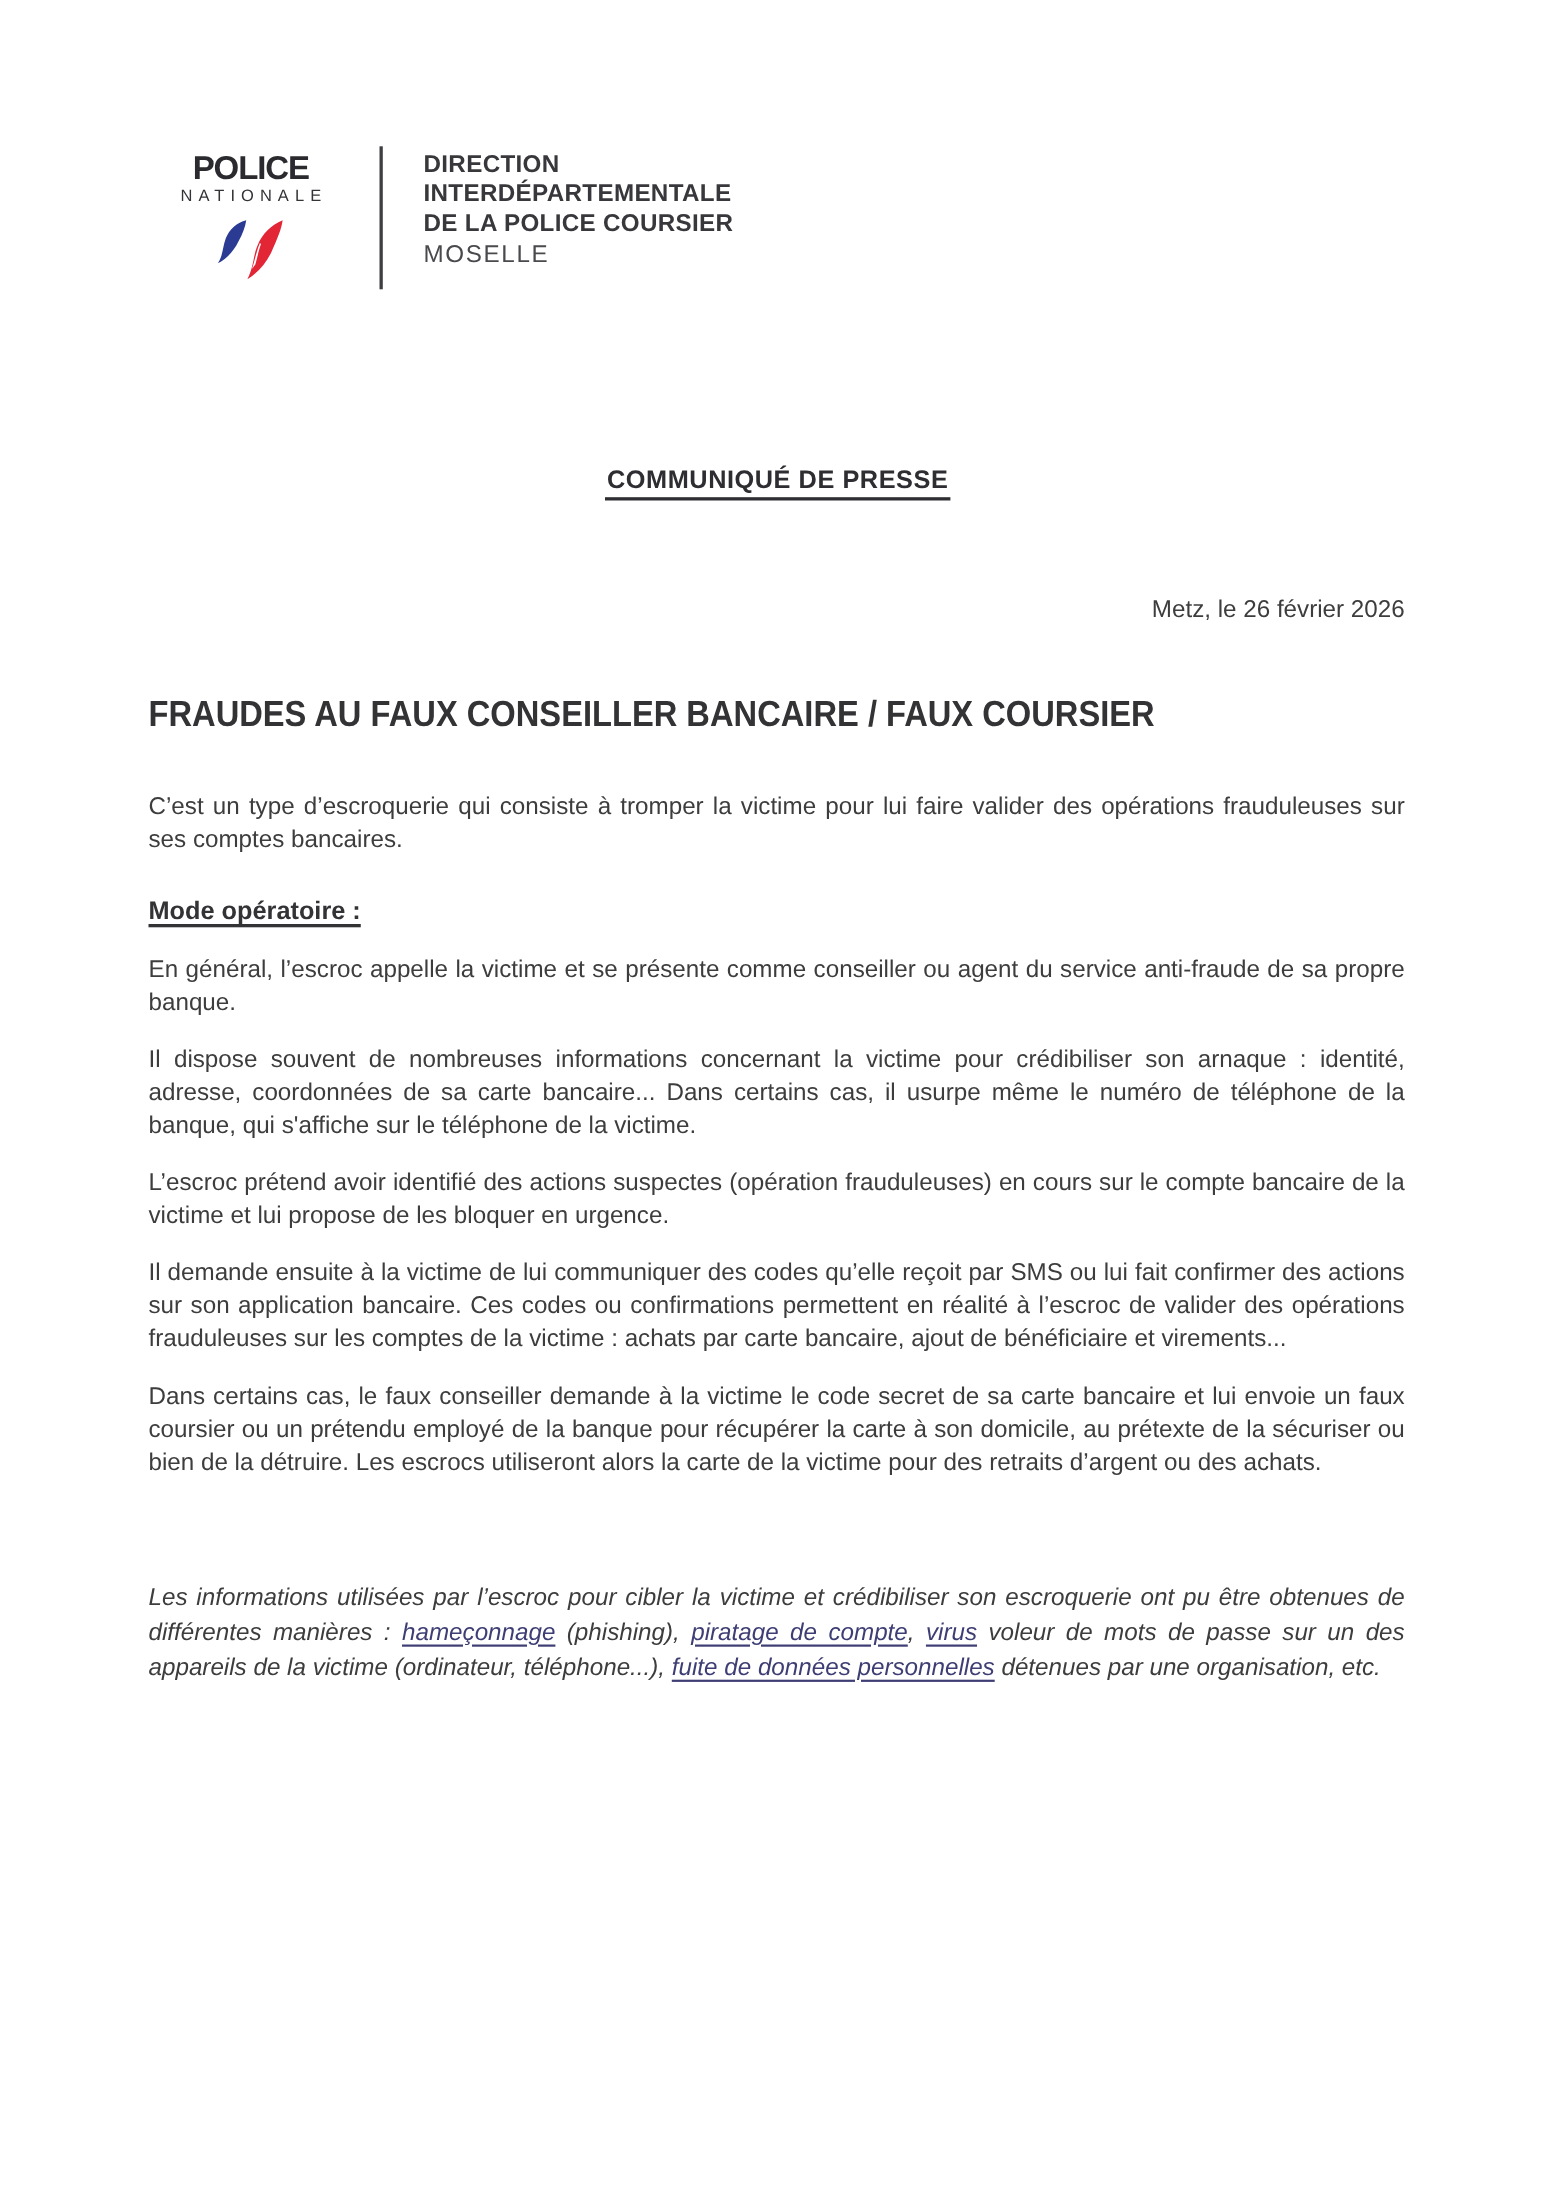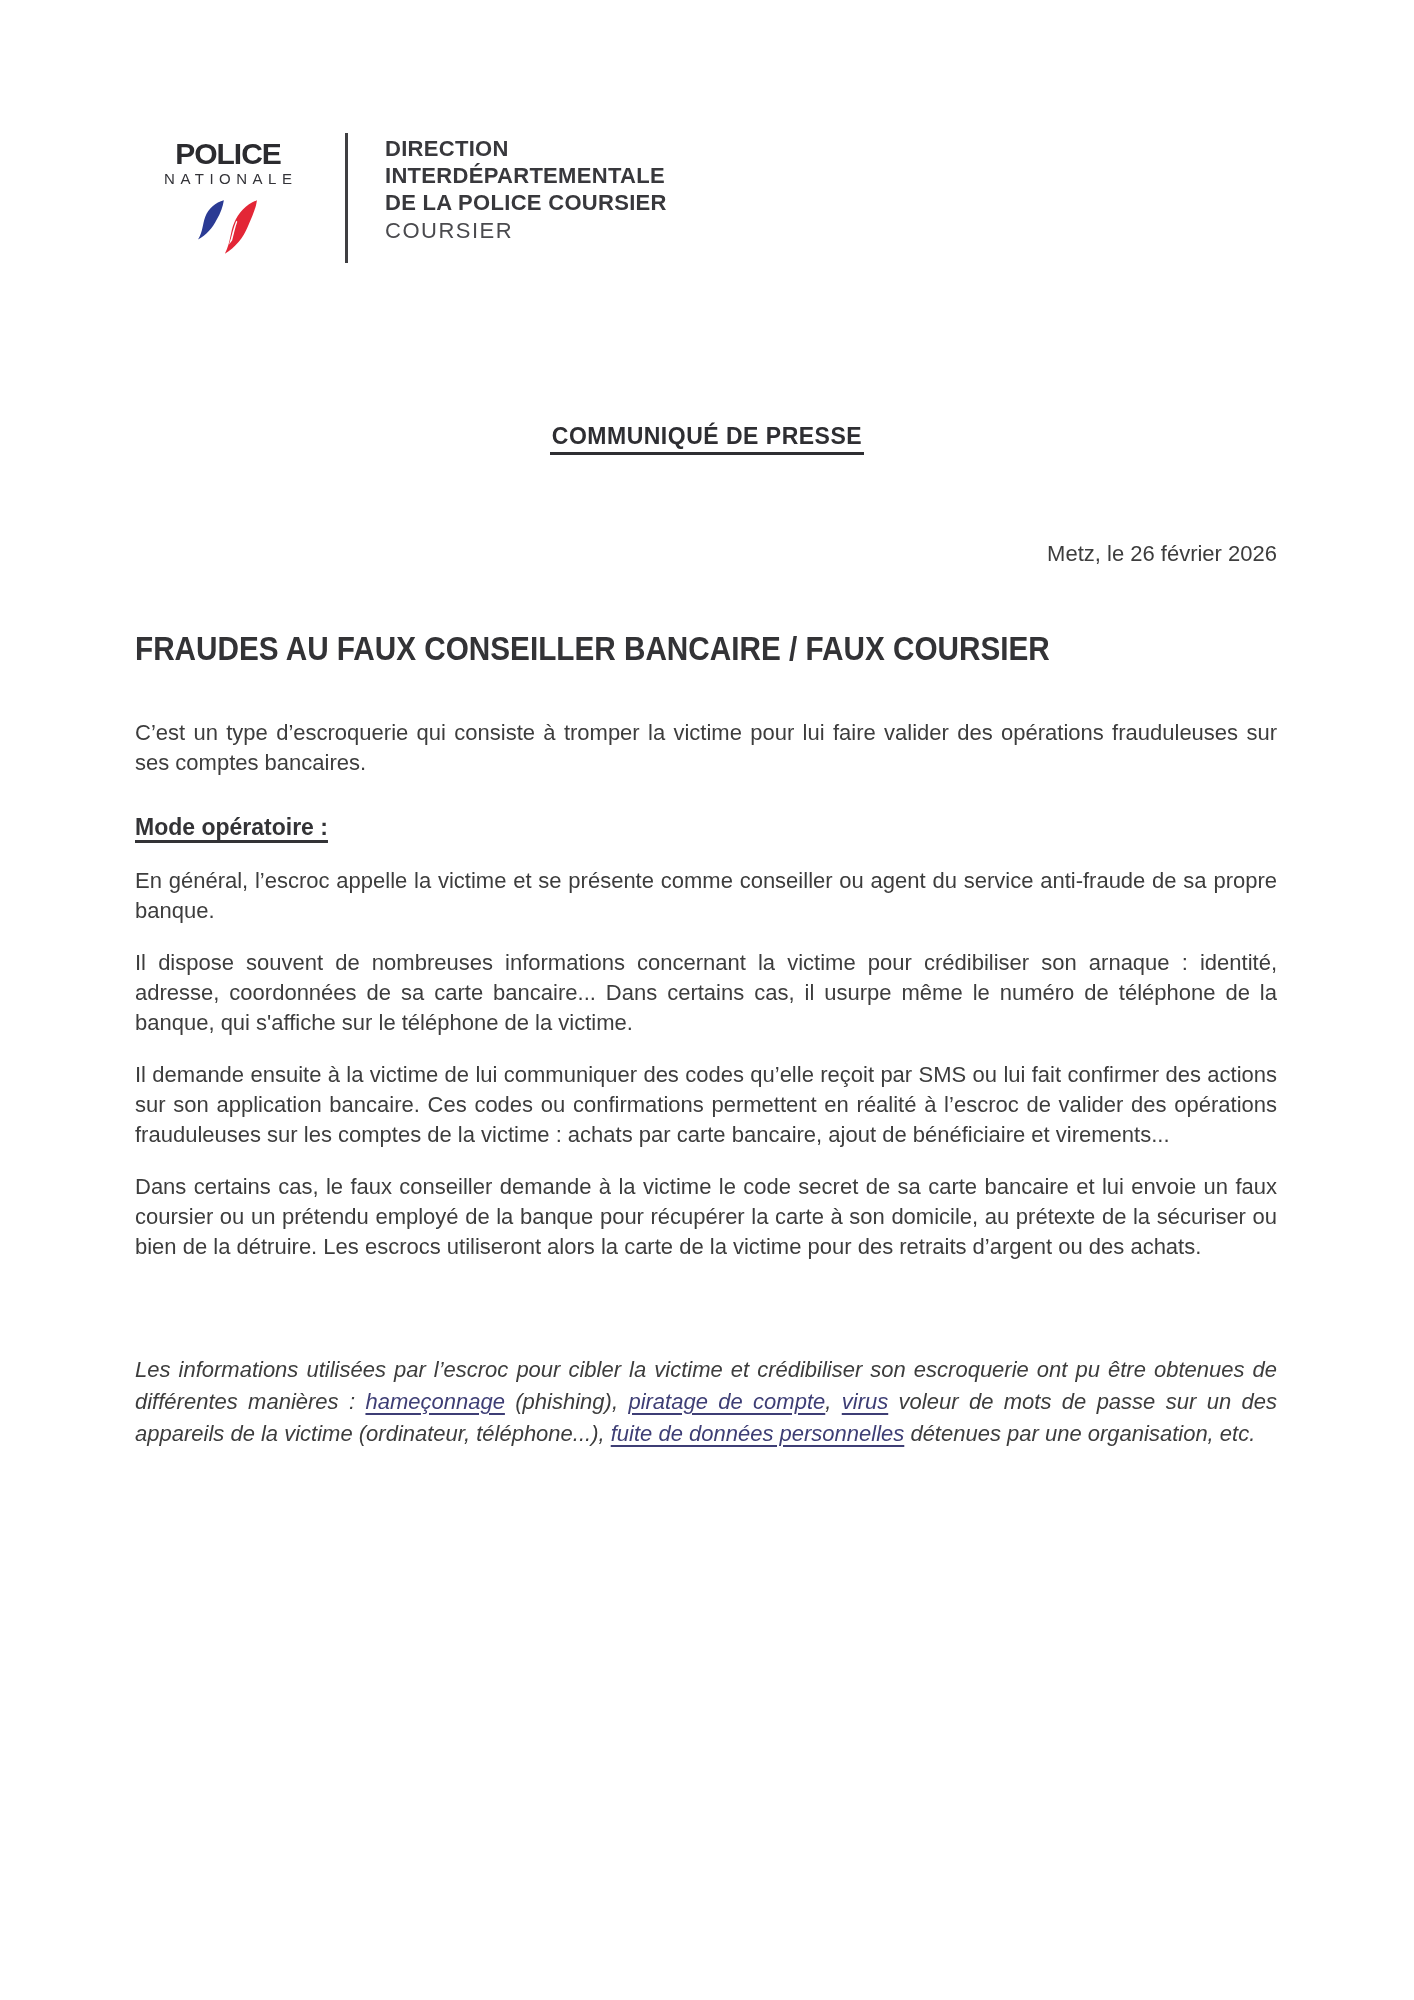--- a/index.html
+++ b/index.html
@@ -155,37 +155,38 @@
       <path d="M38,20 C35,27 34,34 31,43 L34,39 C36,32 37,26 39,21 Z" fill="#ffffff"></path>
     </svg>
   </div>
 
   <div class="header-divider"></div>
 
   <div class="header-direction">
     <div>DIRECTION</div>
     <div>INTERDÉPARTEMENTALE</div>
     <div>DE LA POLICE COURSIER</div>
-    <div class="direction-dept">COURSIER</div>
+    <div class="direction-dept">MOSELLE</div>
   </div>
 
   <div class="doc-title">
     <span>COMMUNIQUÉ DE PRESSE</span>
   </div>
 
   <div class="doc-date">Metz, le 26 février 2026</div>
 
   <div class="doc-body">
     <div class="headline">FRAUDES AU FAUX CONSEILLER BANCAIRE / FAUX COURSIER</div>
 
     <p>C’est un type d’escroquerie qui consiste à tromper la victime pour lui faire valider des opérations frauduleuses sur ses comptes bancaires.</p>
 
     <div class="section-heading">Mode opératoire :</div>
 
     <p>En général, l’escroc appelle la victime et se présente comme conseiller ou agent du service anti-fraude de sa propre banque.</p>
     <p>Il dispose souvent de nombreuses informations concernant la victime pour crédibiliser son arnaque : identité, adresse, coordonnées de sa carte bancaire... Dans certains cas, il usurpe même le numéro de téléphone de la banque, qui s'affiche sur le téléphone de la victime.</p>
+    <p>L’escroc prétend avoir identifié des actions suspectes (opération frauduleuses) en cours sur le compte bancaire de la victime et lui propose de les bloquer en urgence.</p>
     <p>Il demande ensuite à la victime de lui communiquer des codes qu’elle reçoit par SMS ou lui fait confirmer des actions sur son application bancaire. Ces codes ou confirmations permettent en réalité à l’escroc de valider des opérations frauduleuses sur les comptes de la victime : achats par carte bancaire, ajout de bénéficiaire et virements...</p>
     <p>Dans certains cas, le faux conseiller demande à la victime le code secret de sa carte bancaire et lui envoie un faux coursier ou un prétendu employé de la banque pour récupérer la carte à son domicile, au prétexte de la sécuriser ou bien de la détruire. Les escrocs utiliseront alors la carte de la victime pour des retraits d’argent ou des achats.</p>
 
     <p class="note"><span>Les informations utilisées par l’escroc pour cibler la victime et crédibiliser son escroquerie ont pu être obtenues de différentes manières : </span><a class="doc-link" href="#">hameçonnage</a><span> (phishing), </span><a class="doc-link" href="#">piratage de compte</a><span>, </span><a class="doc-link" href="#">virus</a><span> voleur de mots de passe sur un des appareils de la victime (ordinateur, téléphone...), </span><a class="doc-link" href="#">fuite de données personnelles</a><span> détenues par une organisation, etc.</span></p>
   </div>
 
 </div>
 
 </body></html>

